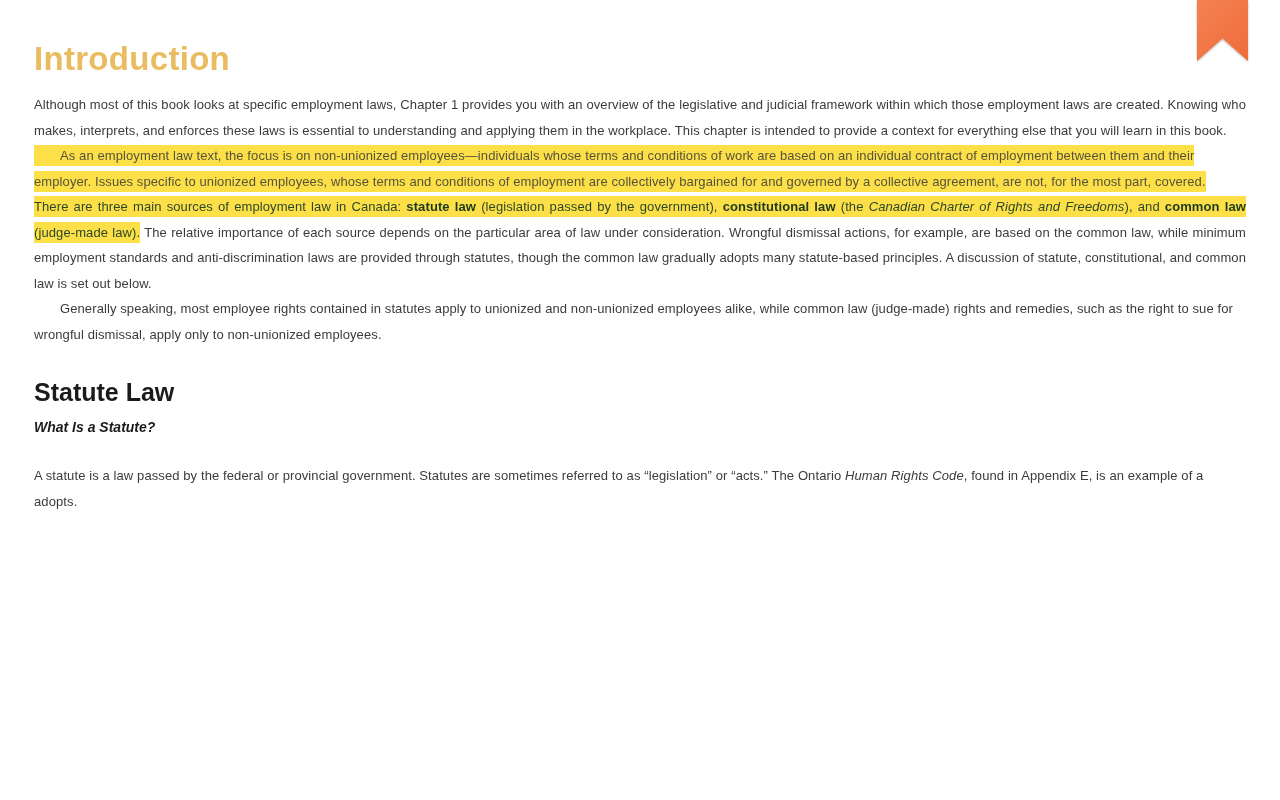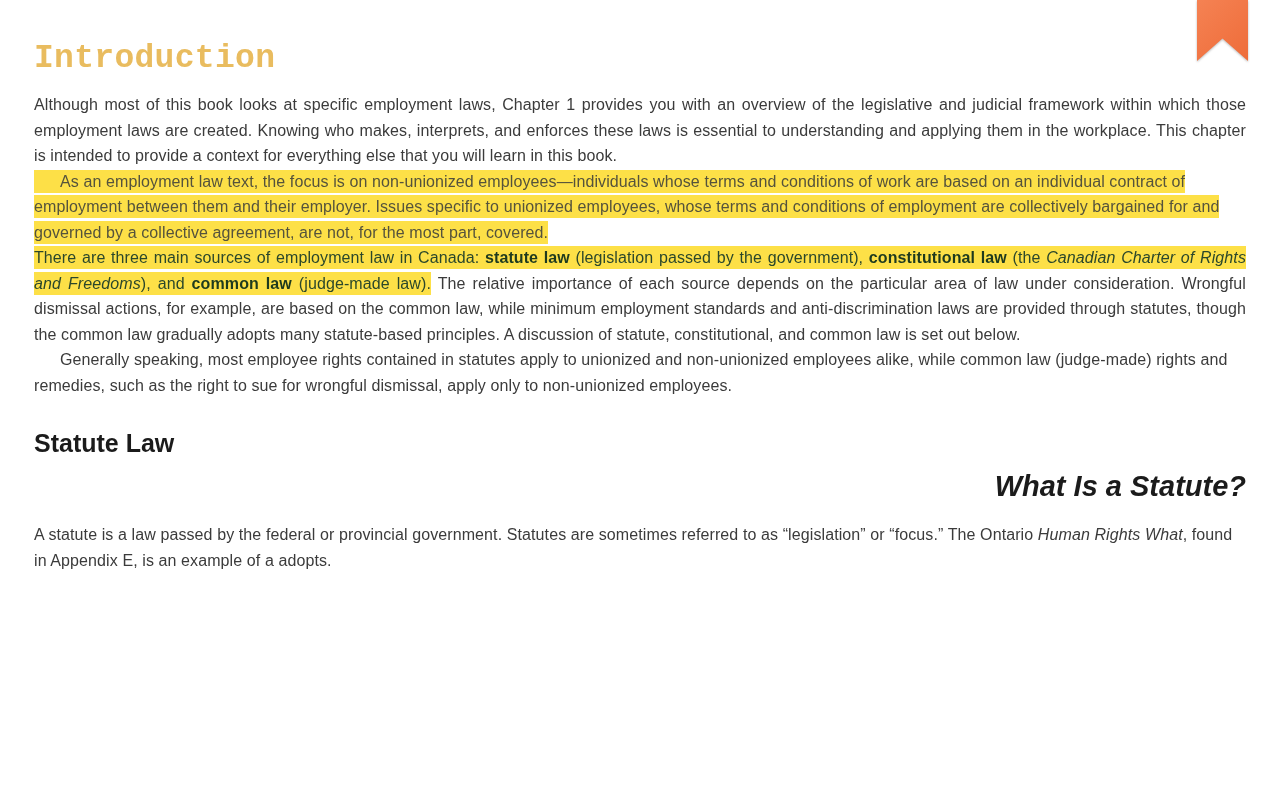--- a/index.html
+++ b/index.html
@@ -13,53 +13,52 @@
     position: relative;
     overflow: hidden;
     font-family: "Liberation Sans", "DejaVu Sans", sans-serif;
     color: #3b3b3b;
   }
   .content {
     padding: 12px 34px 0 34px;
   }
   p {
     margin: 0;
-    font-size: 16px;
+    font-size: 13px;
     line-height: 25.5px;
     letter-spacing: 0.1px;
     color: #3b3b3b;
   }
   p.justify { text-align: justify; }
   p.indent  { text-indent: 26px; }
 
   h1 {
     color: #e9bc5f;
     font-size: 33px;
     line-height: 40px;
     font-weight: 700;
     letter-spacing: 0.3px;
     margin: 30px 0 13px 0;
   }
-  h1:first-child { margin-top: 27px; font-family: Liberation Mono, monospace; }
+  h1:first-child { margin-top: 27px; }
 
   h2 {
     color: #1b1b1b;
     font-size: 25px;
     line-height: 30px;
     font-weight: 700;
     margin: 30px 0 4px 0;
   }
   h3 {
     color: #1b1b1b;
-    font-size: 29px;
+    font-size: 14px;
     line-height: 27px;
     font-weight: 700;
     font-style: italic;
-    margin: 15px 0 22px 0;
-    text-align: right;
+    margin: 7px 0 22px 0;
   }
 
   mark { padding: 3px 0; }
   mark.hl-yellow {
     background-color: #fde047;
     color: #55533c;
   }
   mark.hl-green {
     background-color: #fde047;
     color: #2b472b;
@@ -91,14 +90,14 @@
 </div>
 
 <main class="content">
     <h1>Introduction</h1>
     <p class="justify"><span>Although most of this book looks at specific employment laws, Chapter 1 provides you with an overview of the legislative and judicial framework within which those employment laws are created. Knowing who makes, interprets, and enforces these laws is essential to understanding and applying them in the workplace. This chapter is intended to provide a context for everything else that you will learn in this book.</span></p>
     <p class="indent"><mark class="hl-yellow hl-indent-start">As an employment law text, the focus is on non-unionized employees—individuals whose terms and conditions of work are based on an individual contract of employment between them and their employer. Issues specific to unionized employees, whose terms and conditions of employment are collectively bargained for and governed by a collective agreement, are not, for the most part, covered.</mark></p>
     <p class="justify"><mark class="hl-green">There are three main sources of employment law in Canada: </mark><mark class="hl-green"><b>statute law</b></mark><mark class="hl-green"> (legislation passed by the government), </mark><mark class="hl-green"><b>constitutional law</b></mark><mark class="hl-green"> (the </mark><mark class="hl-green"><i>Canadian Charter of Rights and Freedoms</i></mark><mark class="hl-green">), and </mark><mark class="hl-green"><b>common law</b></mark><mark class="hl-green"> (judge-made law).</mark><span> The relative importance of each source depends on the particular area of law under consideration. Wrongful dismissal actions, for example, are based on the common law, while minimum employment standards and anti-discrimination laws are provided through statutes, though the common law gradually adopts many statute-based principles. A discussion of statute, constitutional, and common law is set out below.</span></p>
     <p class="indent"><span>Generally speaking, most employee rights contained in statutes apply to unionized and non-unionized employees alike, while common law (judge-made) rights and remedies, such as the right to sue for wrongful dismissal, apply only to non-unionized employees.</span></p>
     <h2>Statute Law</h2>
     <h3>What Is a Statute?</h3>
-    <p><span>A statute is a law passed by the federal or provincial government. Statutes are sometimes referred to as “legislation” or “focus.” The Ontario </span><span><i>Human Rights What</i></span><span>, found in Appendix E, is an example of a adopts.</span></p>
+    <p><span>A statute is a law passed by the federal or provincial government. Statutes are sometimes referred to as “legislation” or “acts.” The Ontario </span><span><i>Human Rights Code</i></span><span>, found in Appendix E, is an example of a adopts.</span></p>
   </main>
 
 </body></html>

